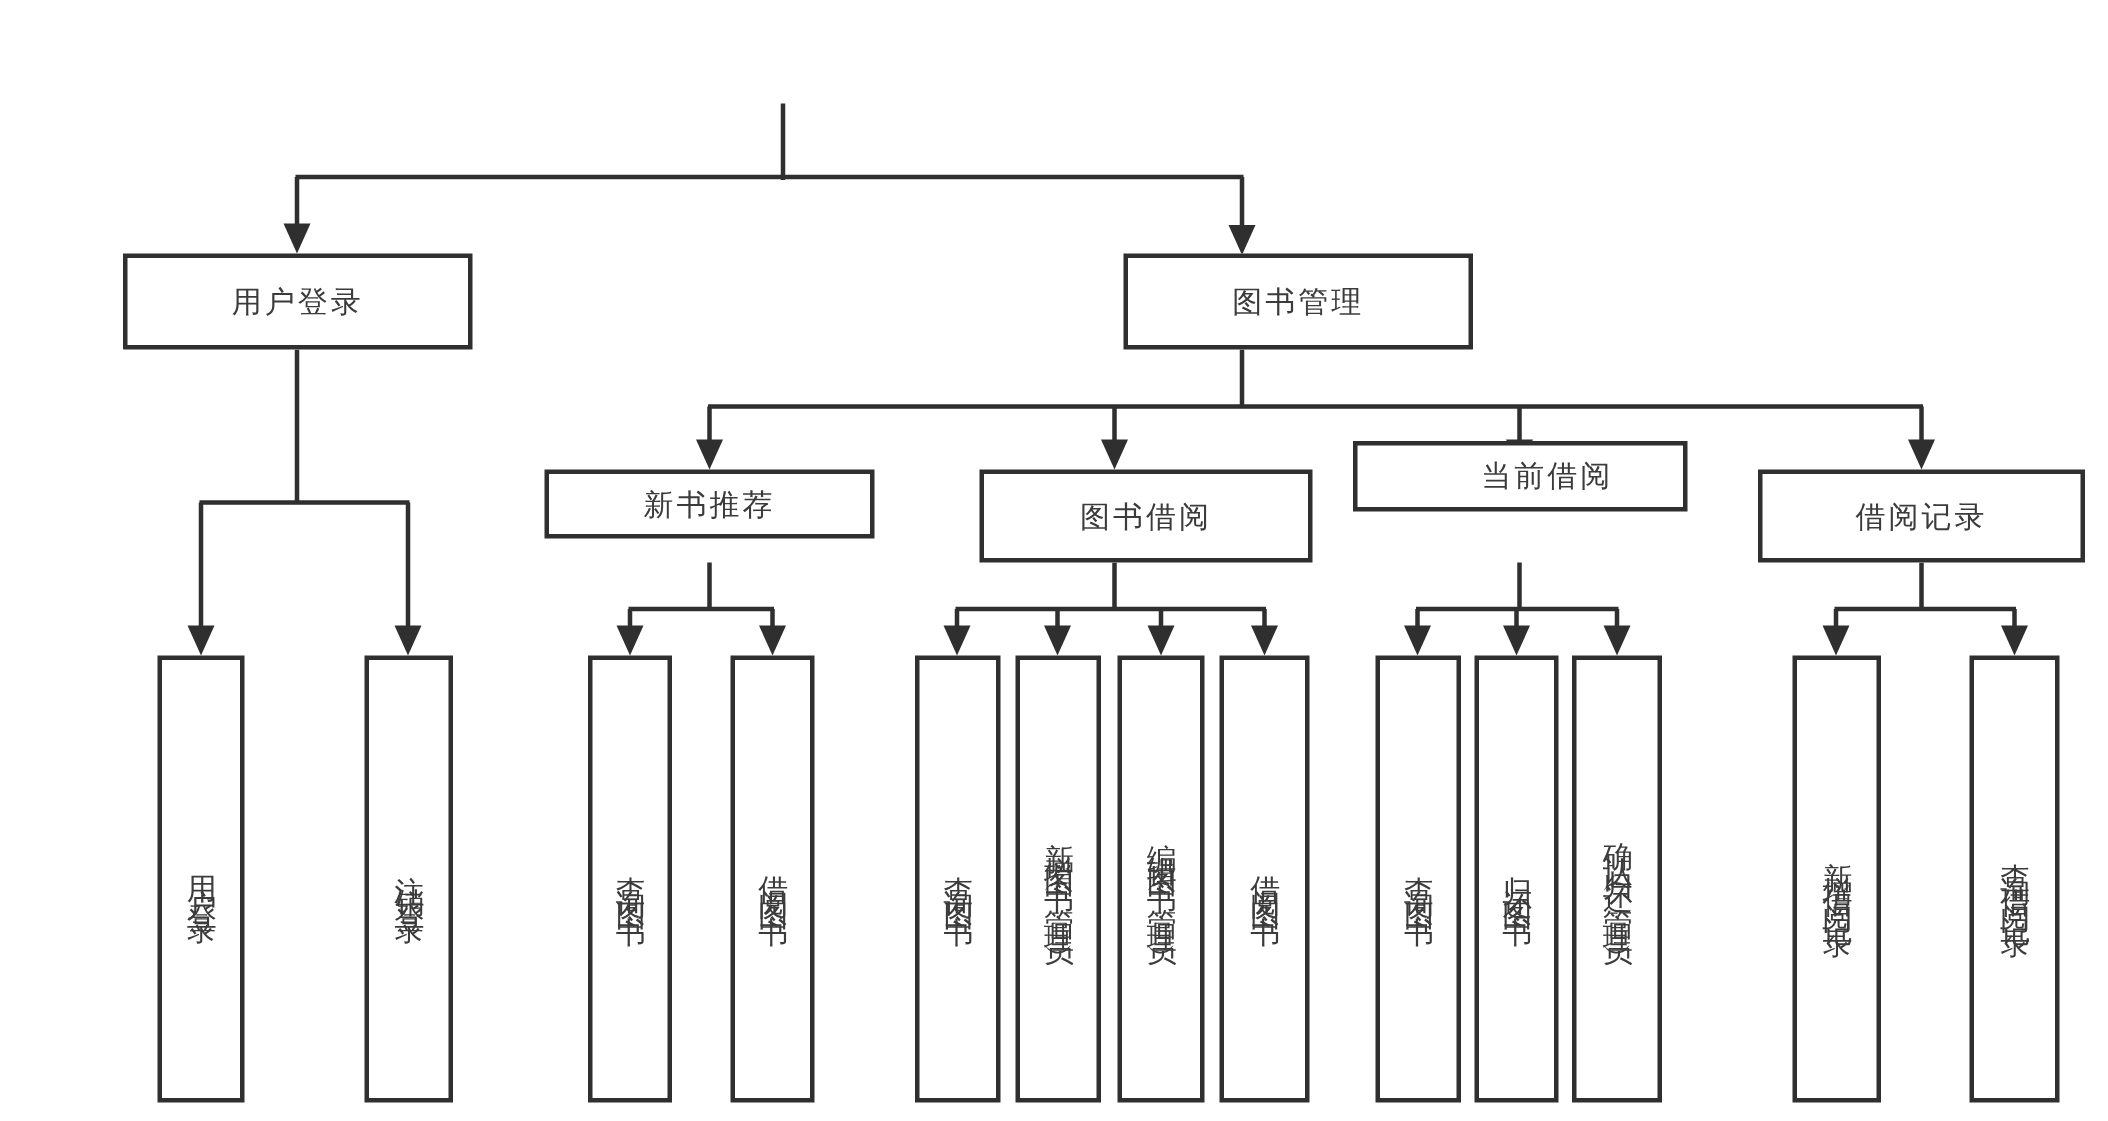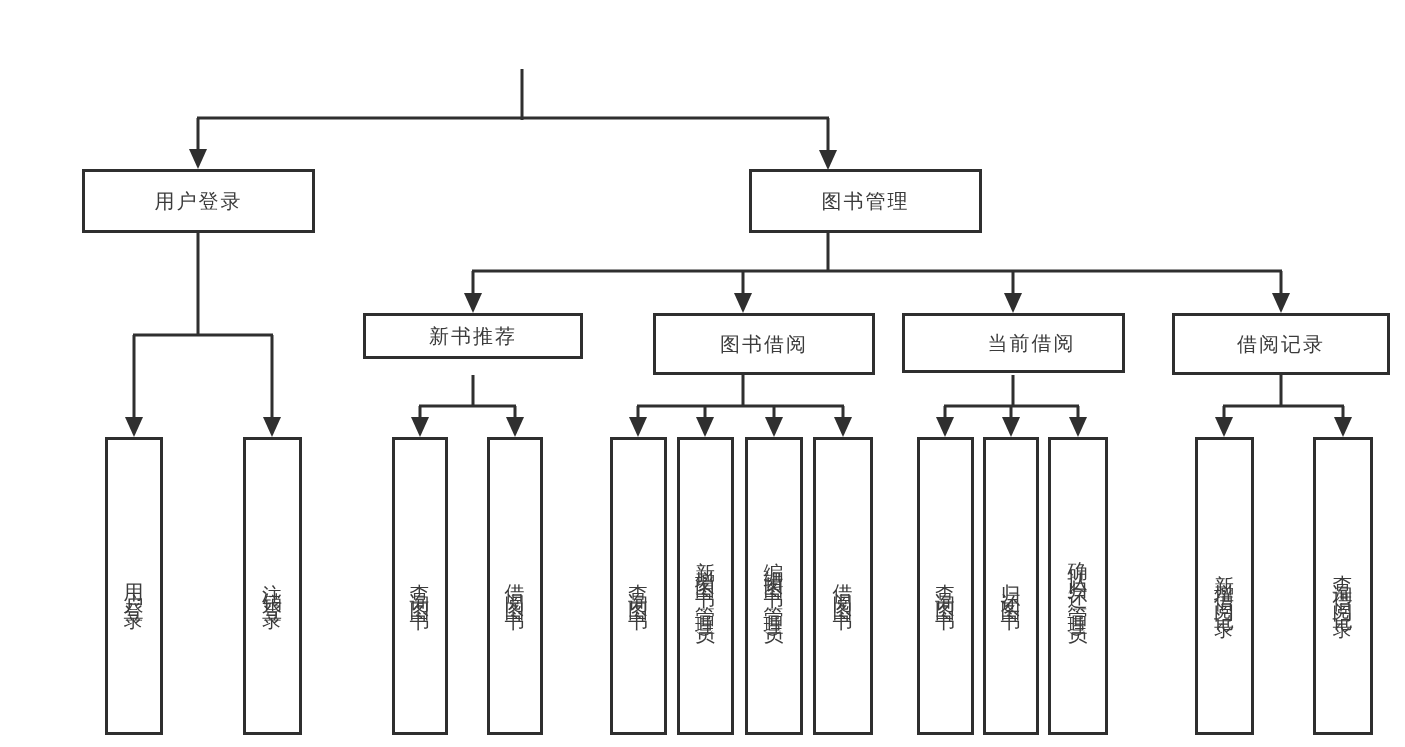--- a/index.html
+++ b/index.html
@@ -125,21 +125,21 @@
   <div class="box" style="left:712px; top:169px; width:233px; height:64px;margin-left:37px;">
     <span class="hlabel">图书管理</span>
   </div>
 
   <div class="box" style="left:363px; top:313px; width:220px; height:46px;">
     <span class="hlabel">新书推荐</span>
   </div>
   <div class="box" style="left:633px; top:313px; width:222px; height:62px;margin-left:20px;">
     <span class="hlabel">图书借阅</span>
   </div>
-  <div class="box" style="left:902px; top:313px; width:223px; height:60px;padding-left:36px;">
+  <div class="box" style="left:902px; top:294px; width:223px; height:47px;padding-left:36px;">
     <span class="hlabel">当前借阅</span>
   </div>
   <div class="box" style="left:1172px; top:313px; width:218px; height:62px;">
     <span class="hlabel">借阅记录</span>
   </div>
 
   <div class="box" style="left:105px; top:437px; width:58px; height:298px;">
     <span class="vlabel">用户登录</span>
   </div>
   <div class="box" style="left:243px; top:437px; width:59px; height:298px;">

